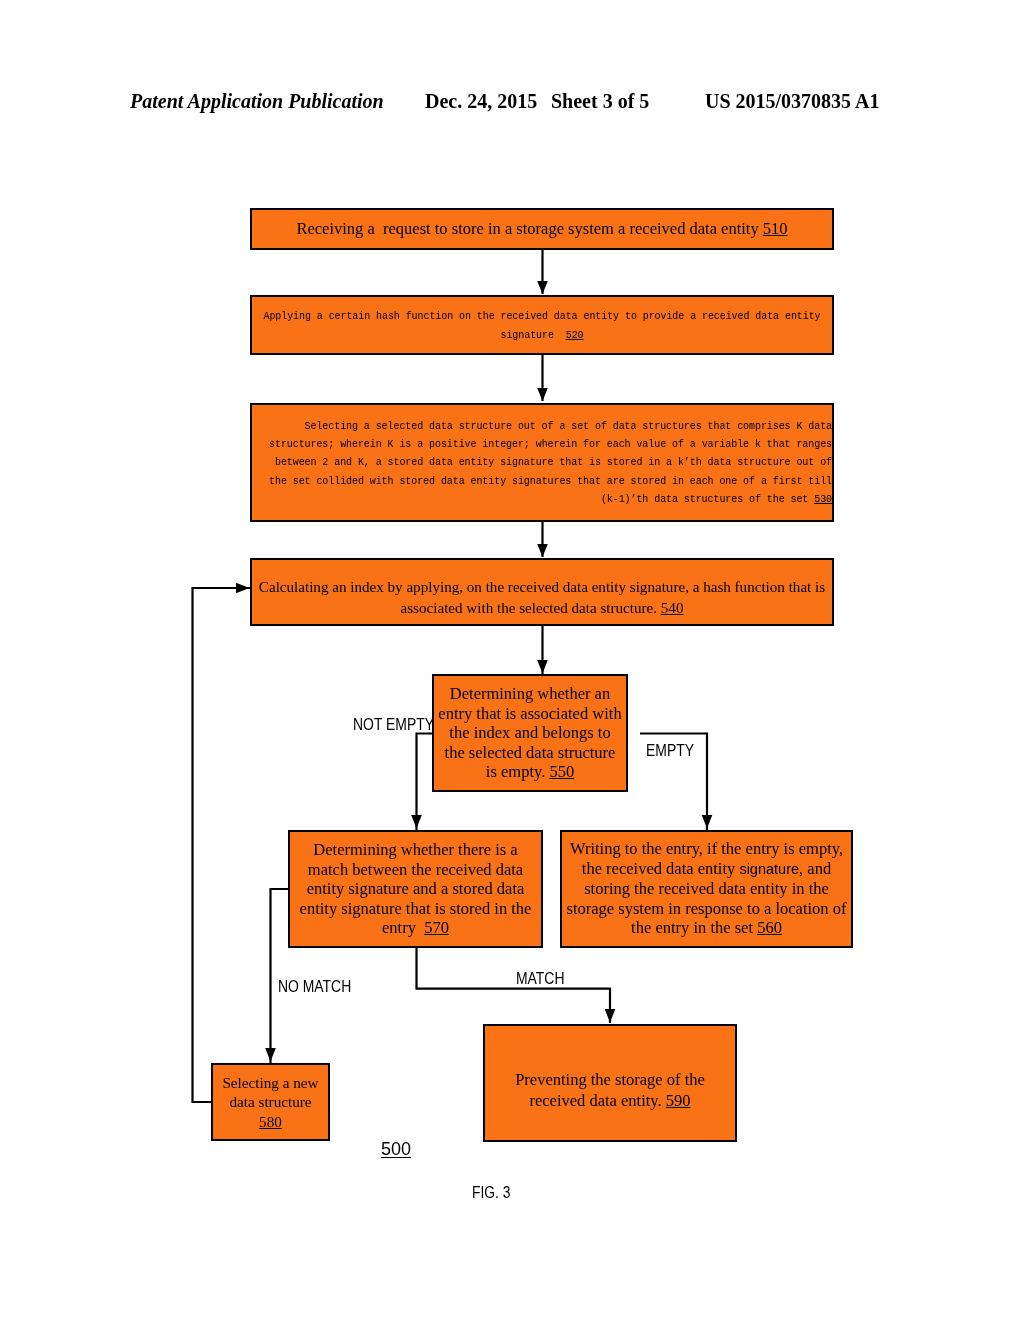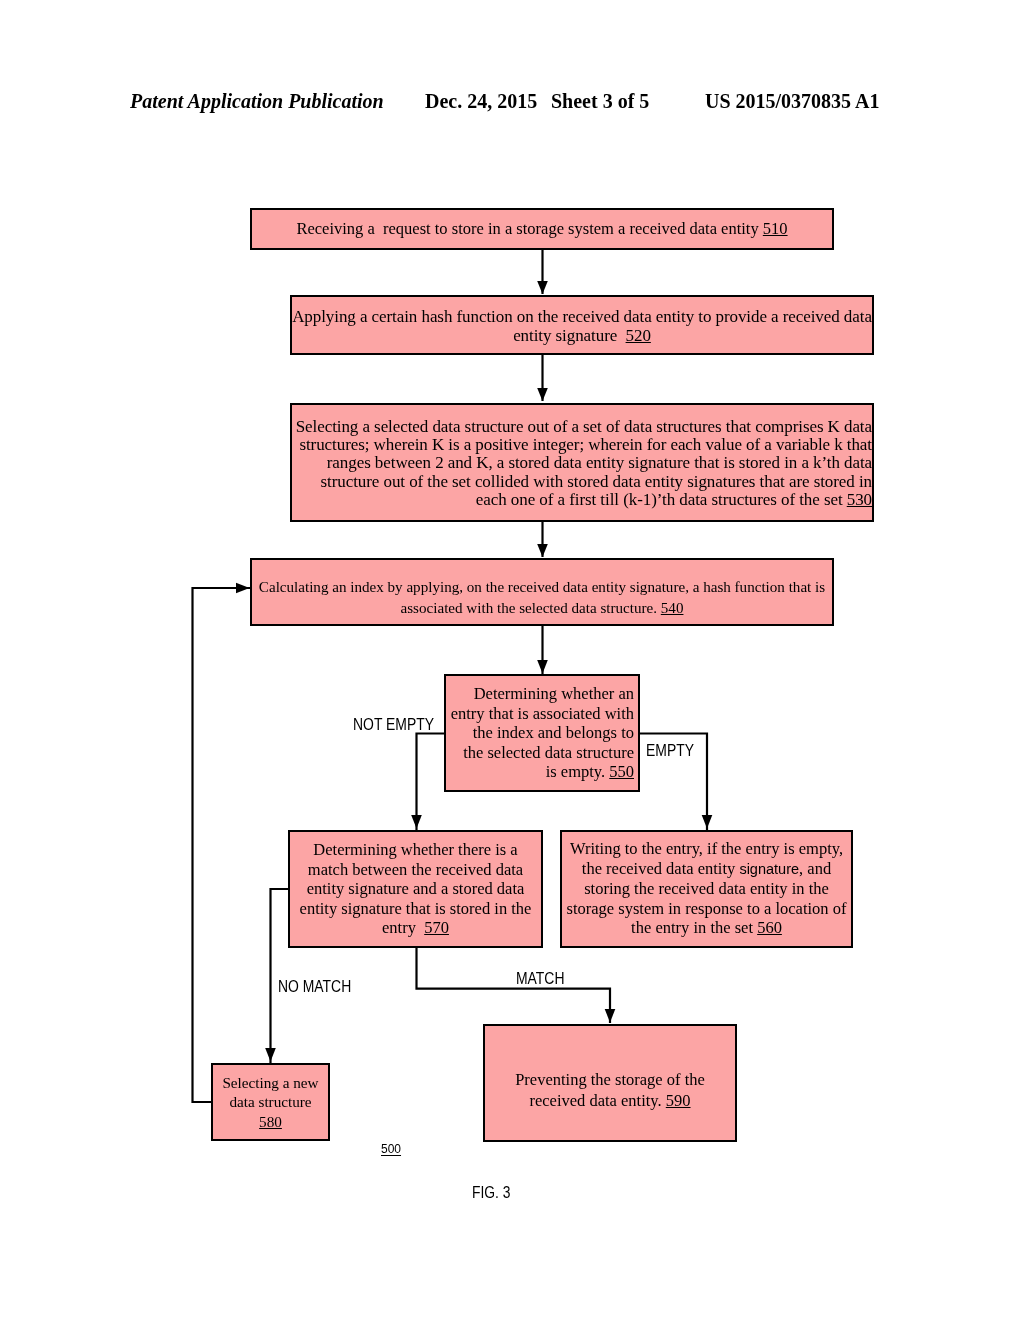--- a/index.html
+++ b/index.html
@@ -4,34 +4,34 @@
 <title>Patent Application Publication</title>
 <style>
   html,body{margin:0;padding:0;}
   body{width:1024px;height:1320px;background:#ffffff;position:relative;overflow:hidden;
        font-family:"Liberation Serif",serif;color:#000;}
   #page{position:absolute;left:0;top:0;width:1024px;height:1320px;background:#fff;}
 
   .hdr{position:absolute;font-family:"Liberation Serif",serif;font-weight:bold;
        white-space:nowrap;font-size:20px;line-height:20px;top:91px;}
 
-  .box{position:absolute;box-sizing:border-box;border:2.4px solid #000;background:#fca5a5;
+  .box{position:absolute;box-sizing:border-box;border:2.4px solid #000;background:#f97316;
        display:flex;align-items:center;justify-content:center;text-align:center;}
   .box .t{display:block;width:100%;white-space:pre-wrap;}
   .serif{font-family:"Liberation Serif",serif;font-size:16.5px;line-height:19.6px;}
-  .sans{font-family:Liberation Serif, serif;font-size:17px;line-height:18.1px;letter-spacing:-0.075px;margin-left:40px;}
+  .sans{font-family:Liberation Mono, monospace;font-size:10px;line-height:18.1px;letter-spacing:-0.075px;}
   .uline{text-decoration:underline;text-underline-offset:1px;}
   .subst{font-family:"Liberation Sans",sans-serif;font-size:0.88em;}
 
   .lbl{position:absolute;font-family:"Liberation Sans",sans-serif;white-space:nowrap;
        font-size:16px;line-height:16px;transform:scaleX(0.87);transform-origin:0 0;}
   svg.conn{position:absolute;left:0;top:0;width:1024px;height:1320px;overflow:visible;}
   .figlbl{position:absolute;font-family:"Liberation Sans",sans-serif;font-size:16px;
           line-height:16px;white-space:nowrap;transform:scaleX(0.865);transform-origin:0 0;}
-  .numlbl{position:absolute;font-family:"Liberation Sans",sans-serif;font-size:12px;
+  .numlbl{position:absolute;font-family:"Liberation Sans",sans-serif;font-size:18px;
           line-height:15.5px;text-decoration:underline;text-underline-offset:2px;white-space:nowrap;}
 </style>
 </head>
 <body>
 
 <div id="page">
 
   <div class="hdr" style="left:130px;font-style:italic;">Patent Application Publication</div>
   <div class="hdr" style="left:425px;">Dec. 24, 2015</div>
   <div class="hdr" style="left:551px;">Sheet 3 of 5</div>
@@ -71,21 +71,21 @@
   </div>
 
   <div class="box sans" style="left:250px;top:403px;width:584px;height:119px;padding-top:2px;text-align:right;">
     <span class="t"><span>Selecting a selected data structure out of a set of data structures that comprises K data structures; wherein K is a positive integer; wherein for each value of a variable k that ranges between 2 and K, a stored data entity signature that is stored in a k’th data structure out of the set collided with stored data entity signatures that are stored in each one of a first till (k-1)’th data structures of the set </span><span class="uline">530</span></span>
   </div>
 
   <div class="box serif" style="left:250px;top:558px;width:584px;height:68px;font-size:15.1px;line-height:21.4px;padding-top:12px;">
     <span class="t"><span>Calculating an index by applying, on the received data entity signature, a hash function that is associated with the selected data structure. </span><span class="uline">540</span></span>
   </div>
 
-  <div class="box serif" style="left:444px;top:674px;width:196px;height:118px;padding:0 4px;text-align:right;">
+  <div class="box serif" style="left:432px;top:674px;width:196px;height:118px;padding:0 4px;">
     <span class="t"><span>Determining whether an entry that is associated with the index and belongs to the selected data structure is empty. </span><span class="uline">550</span></span>
   </div>
 
   <div class="box serif" style="left:288px;top:830px;width:255px;height:118px;padding:0 3px;">
     <span class="t"><span>Determining whether there is a match between the received data entity signature and a stored data entity signature that is stored in the entry  </span><span class="uline">570</span></span>
   </div>
 
   <div class="box serif" style="left:560px;top:830px;width:293px;height:118px;line-height:19.6px;padding-bottom:1px;align-items:center;">
     <span class="t"><span>Writing to the entry, if the entry is empty, the received data entity </span><span class="subst">signature</span><span>, and storing the received data entity in the storage system in response to a location of the entry in the set </span><span class="uline">560</span></span>
   </div>

